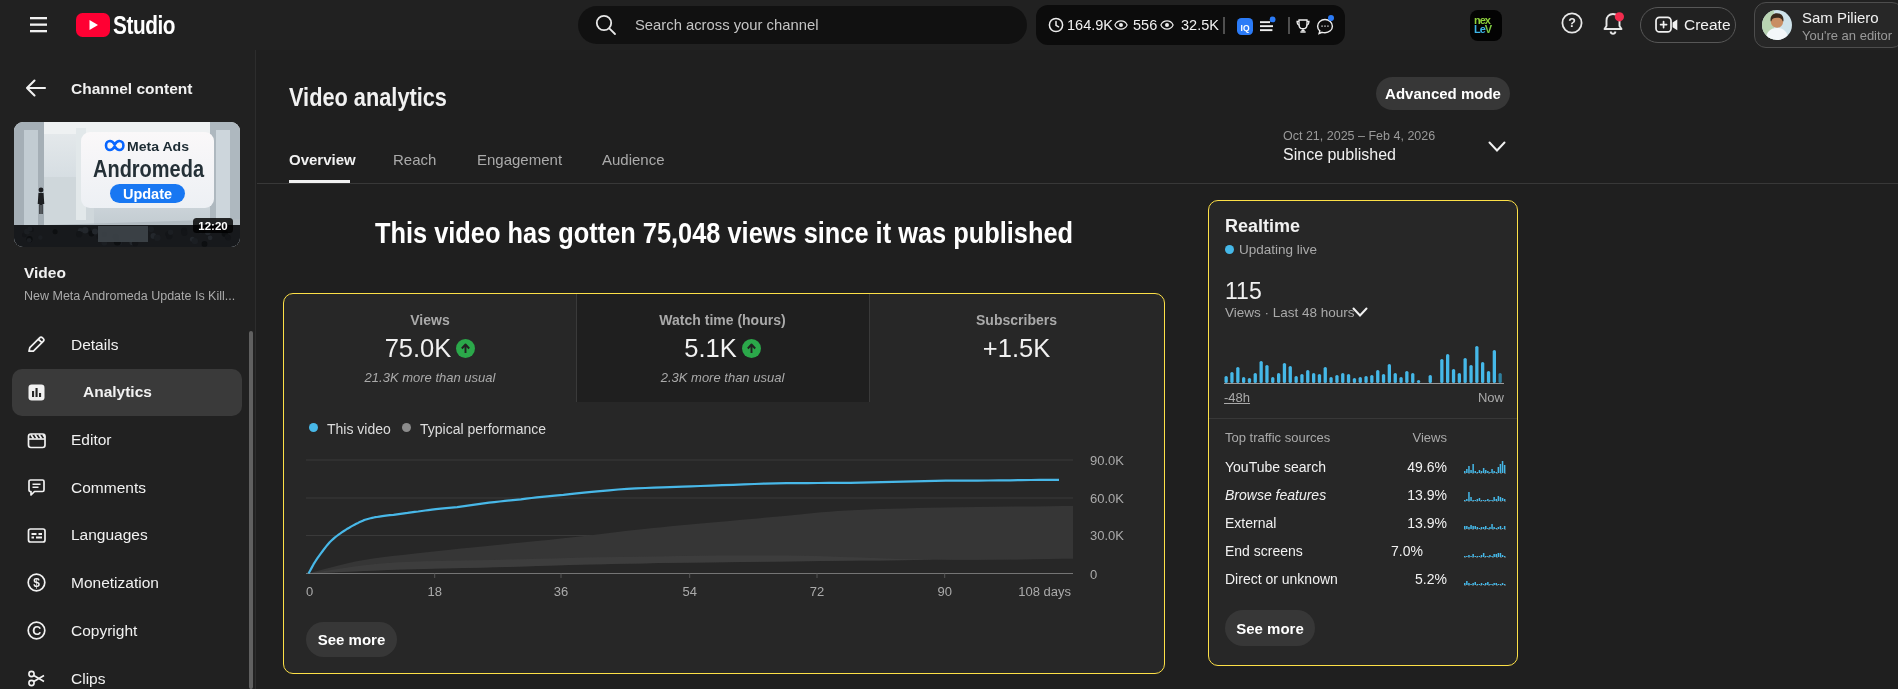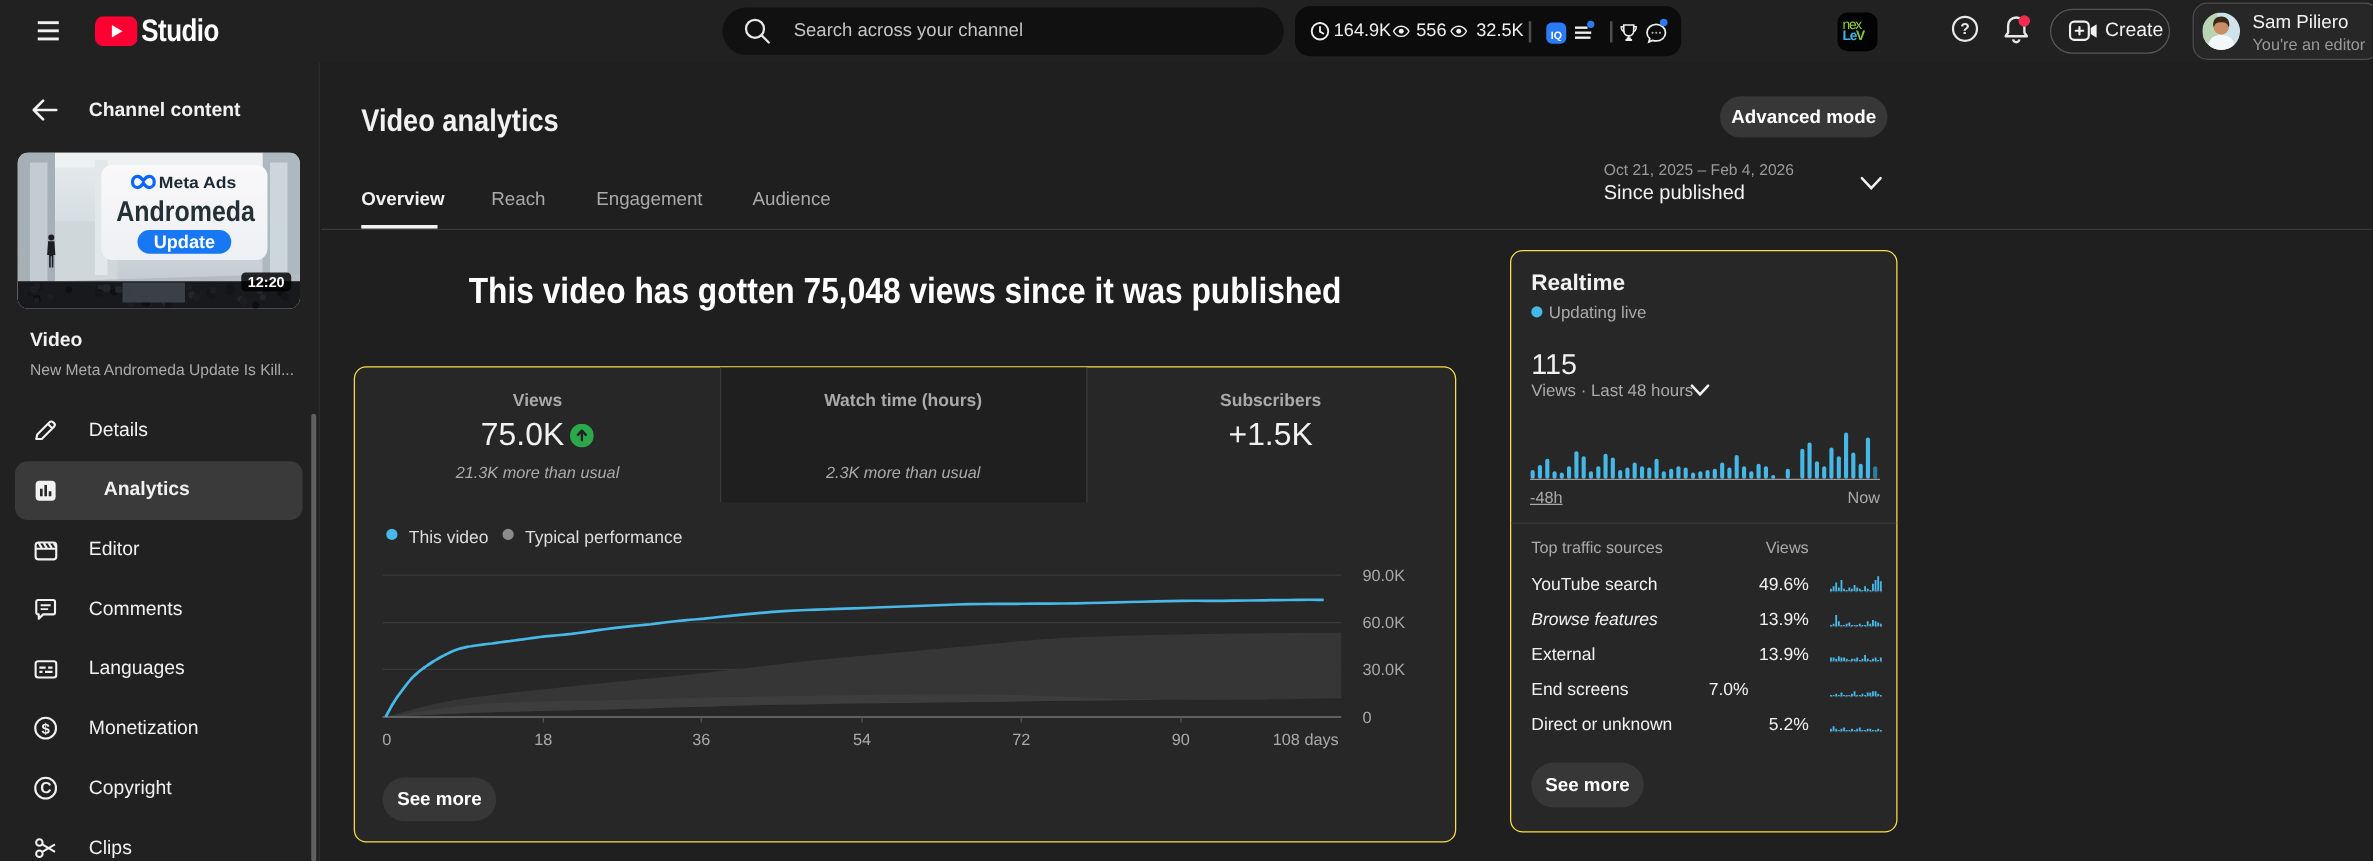--- a/index.html
+++ b/index.html
@@ -78,21 +78,21 @@
  <svg class="abs" style="left:1316px;top:18px;" width="18" height="17" viewBox="0 0 24 23">
    <path d="M12 2 C6.5 2 2 6 2 11 C2 13.5 3.2 15.8 5 17.4 L4 21 L8 19.4 C9.2 19.8 10.6 20 12 20 C17.5 20 22 16 22 11 C22 6 17.5 2 12 2 Z" fill="none" stroke="#ededed" stroke-width="1.9"></path>
    <circle cx="8" cy="11" r="1.1" fill="#bbb"></circle>
         <circle cx="12" cy="11" r="1.1" fill="#bbb"></circle>
         <circle cx="16" cy="11" r="1.1" fill="#bbb"></circle>
  </svg>
  <circle>
  <div class="abs" style="left:1328px;top:15px;width:6px;height:6px;border-radius:50%;background:#2b7bf7;"></div>
  
  <div class="abs" style="left:1470px;top:10px;width:32px;height:31px;background:#030303;border-radius:8px;overflow:hidden;">
-    <div style="position:absolute;left:4px;top:4px;font-size:11px;font-weight:normal;color:#8ed03c;letter-spacing:-1px;">nex</div>
+    <div style="position:absolute;left:4px;top:4px;font-size:11px;font-weight:bold;color:#8ed03c;letter-spacing:-1px;">nex</div>
     <div style="position:absolute;left:4px;top:13px;font-size:11px;font-weight:bold;color:#3db5e8;letter-spacing:-1px;">Le<span style="color:#7ec944;">V</span></div>
  </div>
  
  <svg class="abs" style="left:1561px;top:12px;" width="22" height="22" viewBox="0 0 22 22">
    <circle cx="11" cy="11" r="9.6" fill="none" stroke="#e8e8e8" stroke-width="1.8"></circle>
    <text x="11" y="15.4" text-anchor="middle" font-family="Liberation Sans" font-size="12.5" font-weight="bold" fill="#e8e8e8">?</text>
  </svg>
  
  <svg class="abs" style="left:1601px;top:11px;" width="24" height="26" viewBox="0 0 24 26">
    <path d="M12 3 C8 3 5.5 6 5.5 9.5 V15 L3.5 18 H20.5 L18.5 15 V9.5 C18.5 6 16 3 12 3 Z" fill="none" stroke="#e8e8e8" stroke-width="1.9" stroke-linejoin="round"></path>
@@ -285,20 +285,24 @@
  <div class="card" style="left:26px;top:243px;width:882px;height:381px;">
 
   <div class="abs" style="left:0px;top:18px;width:292px;text-align:center;font-size:14px;font-weight:bold;color:#aaa;">Views</div>
   <div class="abs" style="left:0px;top:39px;width:292px;height:30px;display:flex;align-items:center;justify-content:center;font-size:25.5px;color:#f1f1f1;">75.0K<svg style="margin-left:5px;" width="19" height="19" viewBox="0 0 19 19">
             <circle cx="9.5" cy="9.5" r="9.5" fill="#2ba84a"></circle>
             <path d="M9.5 14 V6.2 M5.8 9.5 L9.5 5.5 L13.2 9.5" fill="none" stroke="#212121" stroke-width="1.9" stroke-linejoin="round"></path>
           </svg></div>
   <div class="abs" style="left:0px;top:76px;width:292px;text-align:center;font-size:13px;font-style:italic;color:#aaa;">21.3K more than usual</div>
   <div class="abs" style="left:292px;top:0;width:293px;height:108px;background:#1f1f1f;"></div>
   <div class="abs" style="left:292px;top:18px;width:293px;text-align:center;font-size:14px;font-weight:bold;color:#aaa;">Watch time (hours)</div>
+  <div class="abs" style="left:292px;top:39px;width:293px;height:30px;display:flex;align-items:center;justify-content:center;font-size:25.5px;color:#f1f1f1;">5.1K<svg style="margin-left:5px;" width="19" height="19" viewBox="0 0 19 19">
+            <circle cx="9.5" cy="9.5" r="9.5" fill="#2ba84a"></circle>
+            <path d="M9.5 14 V6.2 M5.8 9.5 L9.5 5.5 L13.2 9.5" fill="none" stroke="#212121" stroke-width="1.9" stroke-linejoin="round"></path>
+          </svg></div>
   <div class="abs" style="left:292px;top:76px;width:293px;text-align:center;font-size:13px;font-style:italic;color:#aaa;">2.3K more than usual</div>
 
   <div class="abs" style="left:585px;top:18px;width:295px;text-align:center;font-size:14px;font-weight:bold;color:#aaa;">Subscribers</div>
   <div class="abs" style="left:585px;top:39px;width:295px;height:30px;display:flex;align-items:center;justify-content:center;font-size:25.5px;color:#f1f1f1;">+1.5K</div>
 
   <div class="abs" style="left:292px;top:0;width:1px;height:108px;background:#3a3a3a;"></div>
   <div class="abs" style="left:585px;top:0;width:1px;height:108px;background:#3a3a3a;"></div>
   <div class="abs" style="left:25px;top:129px;width:9px;height:9px;border-radius:50%;background:#48b8e8;"></div>
   <div class="abs" style="left:43px;top:127px;font-size:14px;color:#ddd;">This video</div>
   <div class="abs" style="left:118px;top:129px;width:9px;height:9px;border-radius:50%;background:#8c8c8c;"></div>
@@ -463,21 +467,21 @@
           <rect x="25.2" y="11" width="1.5" height="2" fill="#45b8e8"></rect>
           <rect x="27.3" y="8" width="1.5" height="5" fill="#45b8e8"></rect>
           <rect x="29.4" y="11" width="1.5" height="2" fill="#45b8e8"></rect>
           <rect x="31.5" y="12" width="1.5" height="1" fill="#45b8e8"></rect>
           <rect x="33.6" y="11" width="1.5" height="2" fill="#45b8e8"></rect>
           <rect x="35.7" y="10" width="1.5" height="3" fill="#45b8e8"></rect>
           <rect x="37.8" y="12" width="1.5" height="1" fill="#45b8e8"></rect>
           <rect x="39.9" y="10" width="1.5" height="3" fill="#45b8e8"></rect>
         </svg>
         <div class="abs" style="left:16px;top:342px;font-size:14px;color:#f1f1f1;">End screens</div>
-        <div class="abs" style="left:158px;top:342px;width:80px;text-align:left;font-size:14px;color:#f1f1f1;">7.0%</div>
+        <div class="abs" style="left:158px;top:342px;width:80px;text-align:center;font-size:14px;color:#f1f1f1;">7.0%</div>
         <svg class="abs" style="left:255px;top:343px;" width="42" height="14" viewBox="0 0 42 14">
           <line x1="0" y1="13.5" x2="42" y2="13.5" stroke="#666" stroke-width="0.8" stroke-dasharray="2 2"></line>
           <rect x="0.0" y="12" width="1.5" height="1" fill="#45b8e8"></rect>
           <rect x="2.1" y="12" width="1.5" height="1" fill="#45b8e8"></rect>
           <rect x="4.2" y="11" width="1.5" height="2" fill="#45b8e8"></rect>
           <rect x="6.3" y="12" width="1.5" height="1" fill="#45b8e8"></rect>
           <rect x="8.4" y="10" width="1.5" height="3" fill="#45b8e8"></rect>
           <rect x="10.5" y="12" width="1.5" height="1" fill="#45b8e8"></rect>
           <rect x="12.6" y="12" width="1.5" height="1" fill="#45b8e8"></rect>
           <rect x="14.7" y="12" width="1.5" height="1" fill="#45b8e8"></rect>

